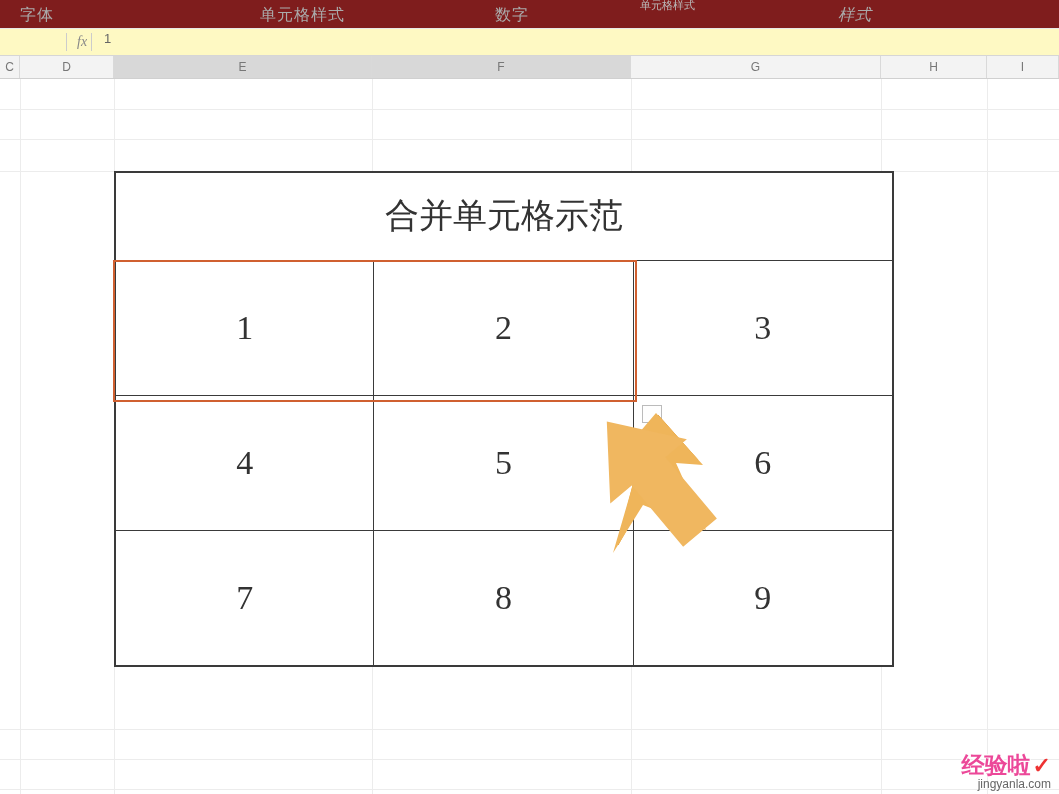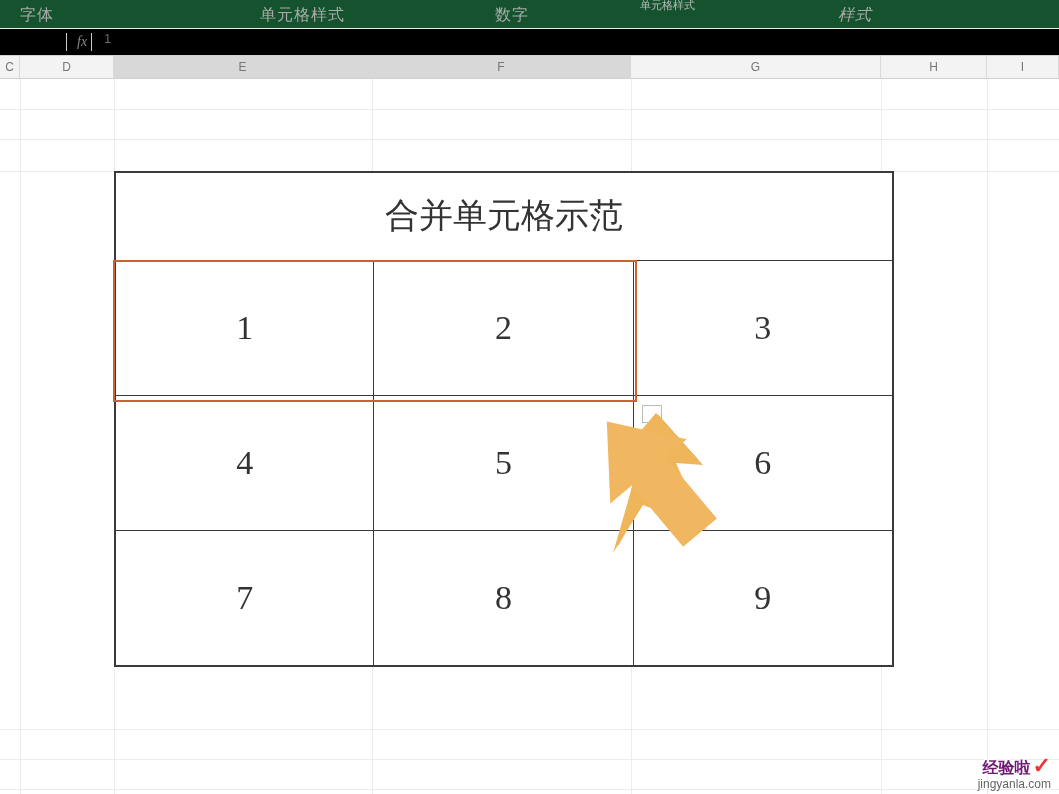--- a/index.html
+++ b/index.html
@@ -1,39 +1,39 @@
 <!DOCTYPE html>
 <html><head>
 <meta charset="utf-8">
 <style>
   html,body{margin:0;padding:0;width:1059px;height:794px;font-family:"Microsoft YaHei",Arial,sans-serif;background:#fdfdfd;overflow:hidden;color:#333;}
-  .ribbon-area{height:28px;width:100%;background:#14532d;border-bottom:1px solid #e8e8e8;position:relative;filter:blur(0.5px);}
+  .ribbon-area{height:28px;width:100%;background:#7f1d1d;border-bottom:1px solid #e8e8e8;position:relative;filter:blur(0.5px);}
   .ribbon-label{position:absolute;top:5px;font-size:16px;color:#aaa;letter-spacing:1px;}
   .ribbon-btn{position:absolute;top:4px;font-size:10px;color:#bbb;}
-  .formula-row{display:flex;align-items:center;height:26px;border-bottom:1px solid #d6d6d6;background:#000000;}
+  .formula-row{display:flex;align-items:center;height:26px;border-bottom:1px solid #d6d6d6;background:#fef9c3;}
   .namebox{width:60px;height:22px;border:1px solid transparent;display:flex;align-items:center;justify-content:center;font-size:12px;color:#888;}
   .divider-v{width:1px;height:18px;background:#ccc;margin:0 4px;}
   .fx{font-style:italic;font-family:"Times New Roman",serif;color:#888;font-size:14px;margin-left:6px;}
   .fbar{flex:1;height:22px;border:none;font-size:13px;padding-left:8px;color:#666;}
   .col-headers{display:flex;height:22px;background:#f3f3f3;border-bottom:1px solid #d0d0d0;font-size:12px;color:#777;position:relative;}
   .ch{display:flex;align-items:center;justify-content:center;border-right:1px solid #d9d9d9;box-sizing:border-box;}
   .ch.sel{background:#d8d8d8;}
   .sheet{position:relative;width:1059px;height:718px;background:#fff;}
   .grid-v{position:absolute;top:0;bottom:0;width:1px;background:#ececec;}
   .grid-h{position:absolute;left:0;right:0;height:1px;background:#ececec;}
   .demo-table{position:absolute;left:114px;top:92px;width:780px;border:2px solid #3a3a3a;border-collapse:collapse;background:#fff;}
   .demo-table td{border:1.5px solid #3a3a3a;text-align:center;vertical-align:middle;font-family:"Times New Roman","SimSun",serif;font-size:34px;}
   .demo-table .title-row{height:88px;font-family:"SimHei","Microsoft YaHei",sans-serif;font-size:42px;}
   .demo-table .data-row td{height:132px;}
   .sel-outline{position:absolute;border:2.5px solid #d06030;pointer-events:none;}
   .sel-fill{position:absolute;background:#b8b8b8;opacity:0.9;pointer-events:none;}
   .quick-tag{position:absolute;width:18px;height:16px;border:1px solid #bbb;background:#fefefe;font-size:9px;color:#999;display:flex;align-items:center;justify-content:center;}
   .arrow{position:absolute;pointer-events:none;}
   .watermark{position:absolute;right:8px;bottom:6px;text-align:right;line-height:1.1;}
-  .wm-top{font-size:16px;font-weight:bold;color:#701a75;text-shadow:1px 1px 0 #fff,-1px -1px 0 #fff,1px -1px 0 #fff,-1px 1px 0 #fff;}
+  .wm-top{font-size:23px;font-weight:bold;color:#ec4899;text-shadow:1px 1px 0 #fff,-1px -1px 0 #fff,1px -1px 0 #fff,-1px 1px 0 #fff;}
   .wm-check{color:#e33;font-size:22px;font-weight:bold;margin-left:2px;}
   .wm-bot{font-size:12px;color:#666;}
 </style>
 </head>
 <body>
 
 <div class="ribbon-area">
   <span class="ribbon-btn" style="left:640px;top:-2px;font-size:11px;">单元格样式</span>
   <span class="ribbon-label" style="left:20px;">字体</span>
   <span class="ribbon-label" style="left:260px;">单元格样式</span>

